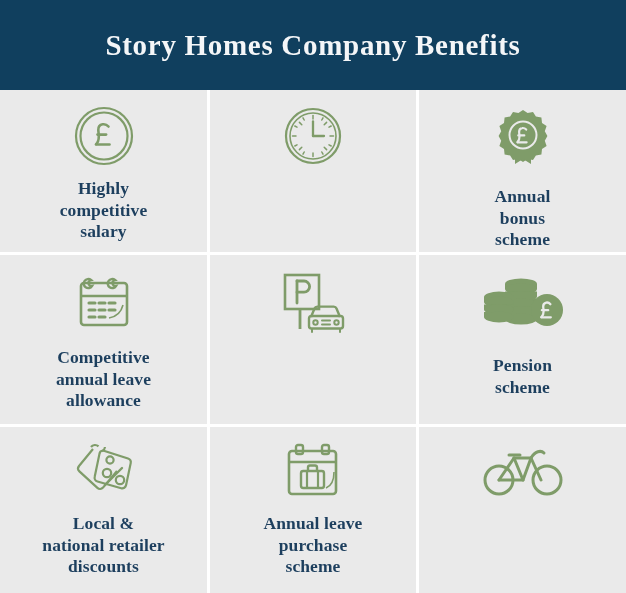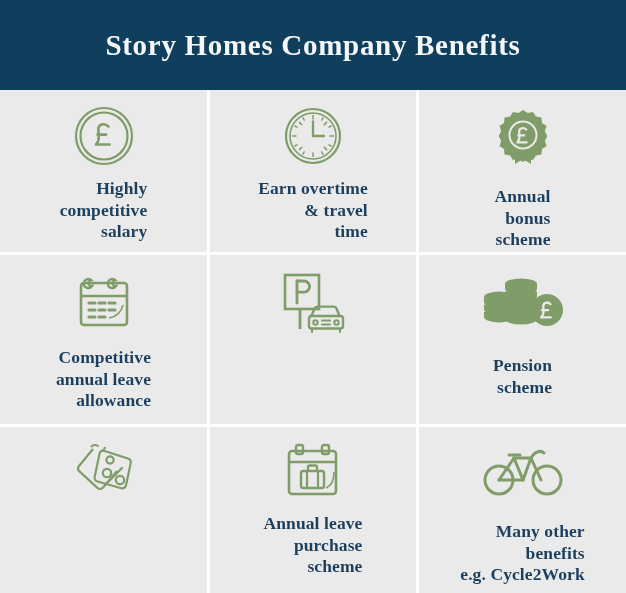--- a/index.html
+++ b/index.html
@@ -71,21 +71,21 @@
   .icon-wrap svg {
     display: block;
   }
   .cell-label {
     margin-top: 9px;
     color: #1d3f5e;
     font-family: "Liberation Serif", "DejaVu Serif", serif;
     font-weight: bold;
     font-size: 17.5px;
     line-height: 1.23;
-    text-align: right;
+    text-align: center;
     padding: 0 6px;
     white-space: pre-line;
     letter-spacing: 0.1px;
   }
   .cell.row2 .icon-wrap { height: 70px; }
   .cell.row3 .icon-wrap { height: 64px; }
 </style>
 </head>
 <body>
 
@@ -136,23 +136,20 @@
             <line x1="47" y1="39.8" x2="49.2" y2="41"></line>
             <line x1="21" y1="49.2" x2="22.2" y2="47"></line>
             <line x1="39.8" y1="15" x2="41" y2="12.8"></line>
           </g>
           <g stroke-width="2.3" stroke-linecap="round">
             <line x1="31" y1="31" x2="31" y2="16.5"></line>
             <line x1="31" y1="31" x2="42" y2="31"></line>
           </g>
         </svg>
       </div>
-      <div class="cell-label">Earn overtime
-&amp; travel
-time</div>
     </div>
 
     <div class="cell col3 row1">
       <div class="icon-wrap">
         <svg width="64" height="64" viewBox="0 0 64 64" fill="none">
           <path d="M32 6 L36.6 9.1 L42 7.9 L44.9 12.6 L50.4 13.4 L51 18.9 L55.6 21.9 L53.8 27.2 L56.4 32 L53.8 36.8 L55.6 42.1 L51 45.1 L50.4 50.6 L44.9 51.4 L42 56.1 L36.6 54.9 L32 58 L27.4 54.9 L22 56.1 L19.1 51.4 L13.6 50.6 L13 45.1 L8.4 42.1 L10.2 36.8 L7.6 32 L10.2 27.2 L8.4 21.9 L13 18.9 L13.6 13.4 L19.1 12.6 L22 7.9 L27.4 9.1 Z" fill="#7f9c69"></path>
           <path d="M24 48 L24 60 L32 55 L40 60 L40 48 Z" fill="#7f9c69"></path>
           <circle cx="32" cy="31" r="13.5" fill="none" stroke="#eaeaea" stroke-width="2"></circle>
           <g stroke="#eaeaea" stroke-width="2.2" stroke-linecap="round" fill="none">
             <path d="M35.2 25.6c-1-1.1-2.5-1.8-4.1-1.5-1.9.3-3 2-3 3.9.1 1.6.4 2.8.4 4.4 0 2.3-.7 4.4-2 5.7"></path>
@@ -261,20 +258,23 @@
 
           <path d="M34 9.5 L59 17.5 a4 4 0 0 1 2.7 4.6 l-4.6 22 a4 4 0 0 1 -4.9 3.1 L28.5 40.5 a4 4 0 0 1 -2.8 -4.8 l4.7 -22.6 a4 4 0 0 1 3.6 -3.6 z" stroke-width="2.2" fill="none"></path>
           <circle cx="41" cy="19" r="3.6" stroke-width="2.2"></circle>
           <path d="M36 6 a5.5 5.5 0 0 1 -2.8 4.2" stroke-width="2.2" fill="none"></path>
 
           <circle cx="38" cy="32" r="4.2" stroke-width="2.2"></circle>
           <circle cx="51" cy="39" r="4.2" stroke-width="2.2"></circle>
           <line x1="53" y1="27" x2="36" y2="44" stroke-width="2.4" stroke-linecap="round"></line>
         </svg>
       </div>
+      <div class="cell-label">Local &amp;
+national retailer
+discounts</div>
     </div>
 
     <div class="cell col2 row3">
       <div class="icon-wrap">
         <svg width="62" height="62" viewBox="0 0 62 62" fill="none" stroke="#7f9c69">
           <rect x="7" y="10" width="47" height="43" rx="3" stroke-width="2.6"></rect>
           <line x1="7" y1="21" x2="54" y2="21" stroke-width="2.4"></line>
           <rect x="14" y="4" width="7" height="9" rx="2" stroke-width="2.4"></rect>
           <rect x="40" y="4" width="7" height="9" rx="2" stroke-width="2.4"></rect>
           <path d="M44 47 C49 45 52 39 52 31" stroke-width="1.6" fill="none"></path>
@@ -297,19 +297,16 @@
           <circle cx="64" cy="36" r="14" stroke-width="3"></circle>
           <g stroke-width="3" stroke-linecap="round" stroke-linejoin="round" fill="none">
             <path d="M16 36 L31 14 L48 14 L58 36"></path>
             <path d="M31 14 L40 36 L16 36"></path>
             <path d="M40 36 L48 14"></path>
             <path d="M26 11 h11"></path>
             <path d="M48 14 C52 7 58 6 61 9"></path>
           </g>
         </svg>
       </div>
-      <div class="cell-label">Many other
-benefits
-e.g. Cycle2Work</div>
     </div>
 
   </div>
 </div>
 
 </body></html>

